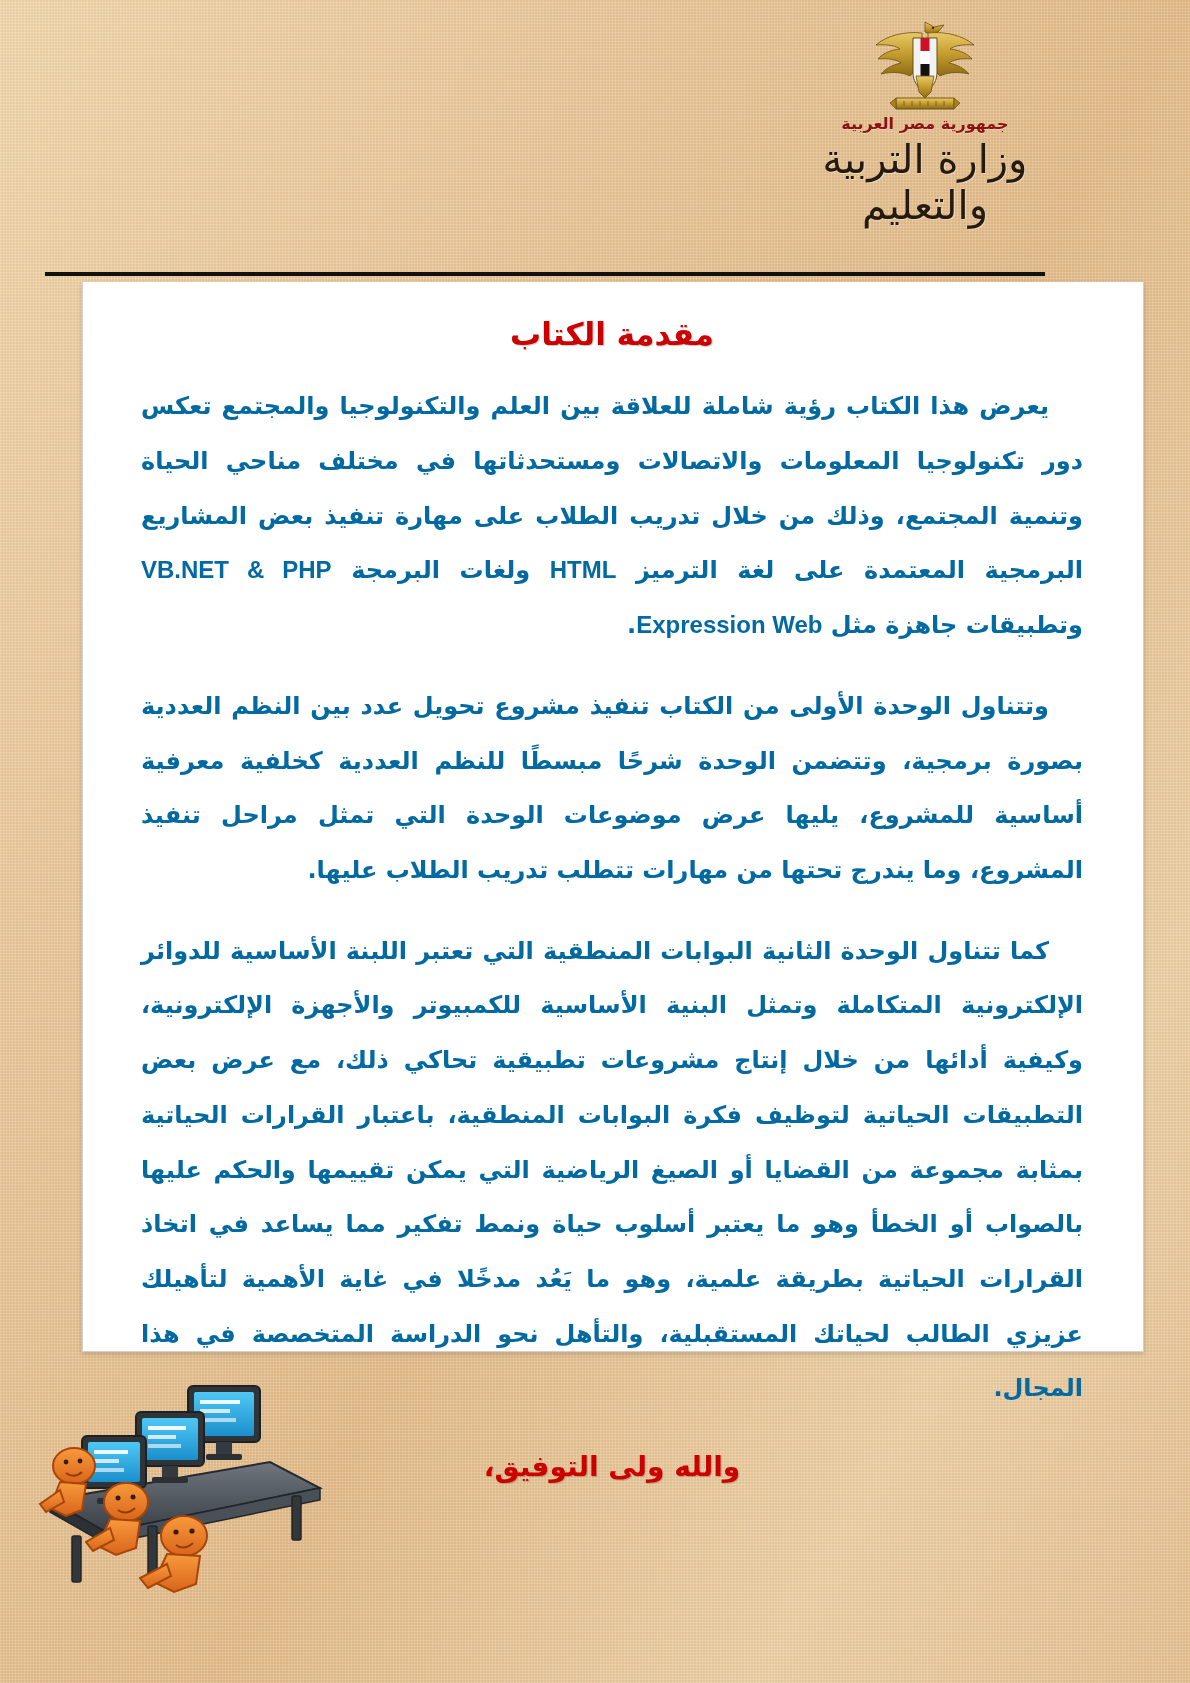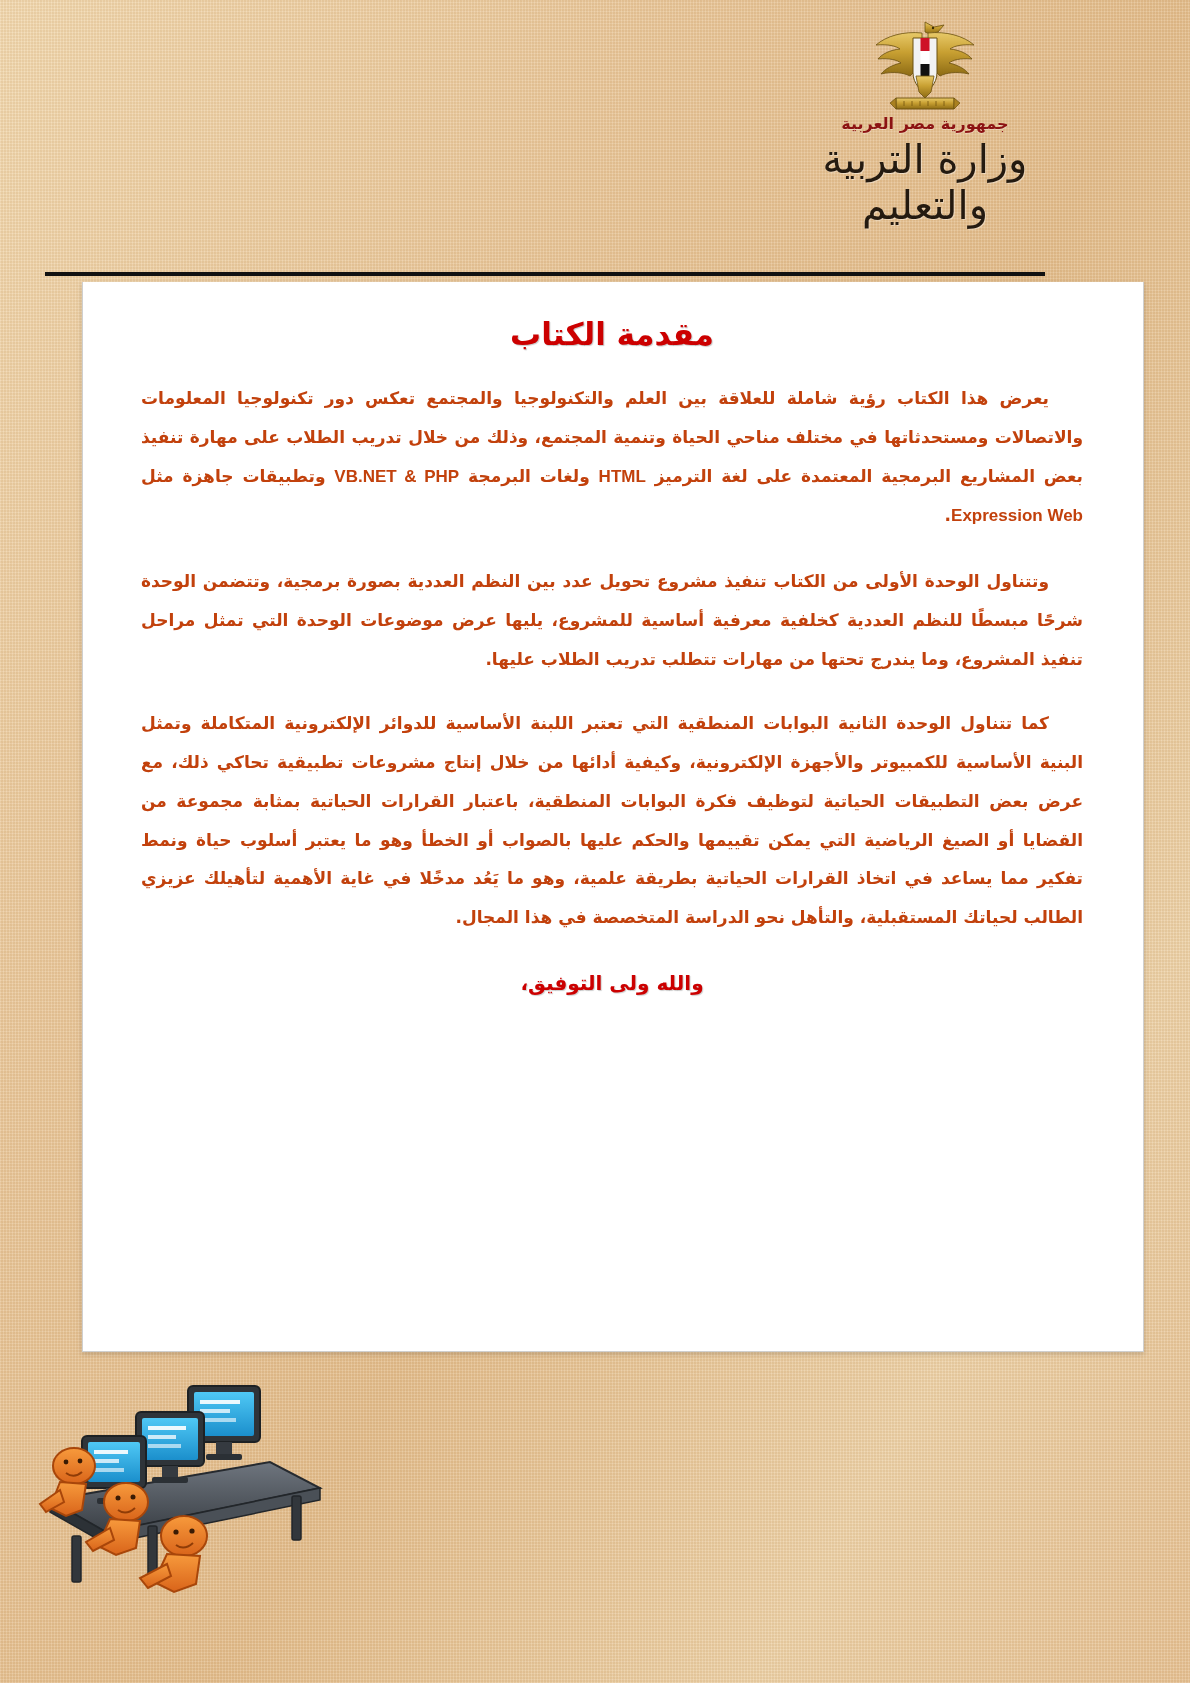--- a/index.html
+++ b/index.html
@@ -97,24 +97,24 @@
     text-align: center;
     color: #cc0000;
     font-size: 31px;
     font-weight: bold;
     margin: 8px 0 26px 0;
     text-shadow: 1px 1px 1px rgba(0,0,0,0.22);
     line-height: 1.2;
   }
 
   p.body-par {
-    font-size: 17px;
+    font-size: 24px;
     font-weight: bold;
     line-height: 2.28;
-    color: #c2410c;
+    color: #0369a1;
     text-align: justify;
     text-justify: inter-word;
     margin: 0 0 14px 0;
     text-indent: 34px;
   }
   p.body-par.no-indent {
     text-indent: 0;
   }
   p.body-par.gap-before {
     margin-top: 26px;
@@ -122,21 +122,21 @@
   .latin {
     font-family: "Liberation Sans", sans-serif;
     font-weight: bold;
     direction: ltr;
     unicode-bidi: isolate;
   }
 
   .closing-center {
     text-align: center;
     color: #cc0000;
-    font-size: 20px;
+    font-size: 28px;
     font-weight: bold;
     margin: 34px 0 0 0;
     text-shadow: 1px 1px 1px rgba(0,0,0,0.20);
   }
   .closing-signature {
     color: #cc0000;
     font-size: 24px;
     font-weight: bold;
     margin: 26px 0 0 0;
     padding-right: 620px;

